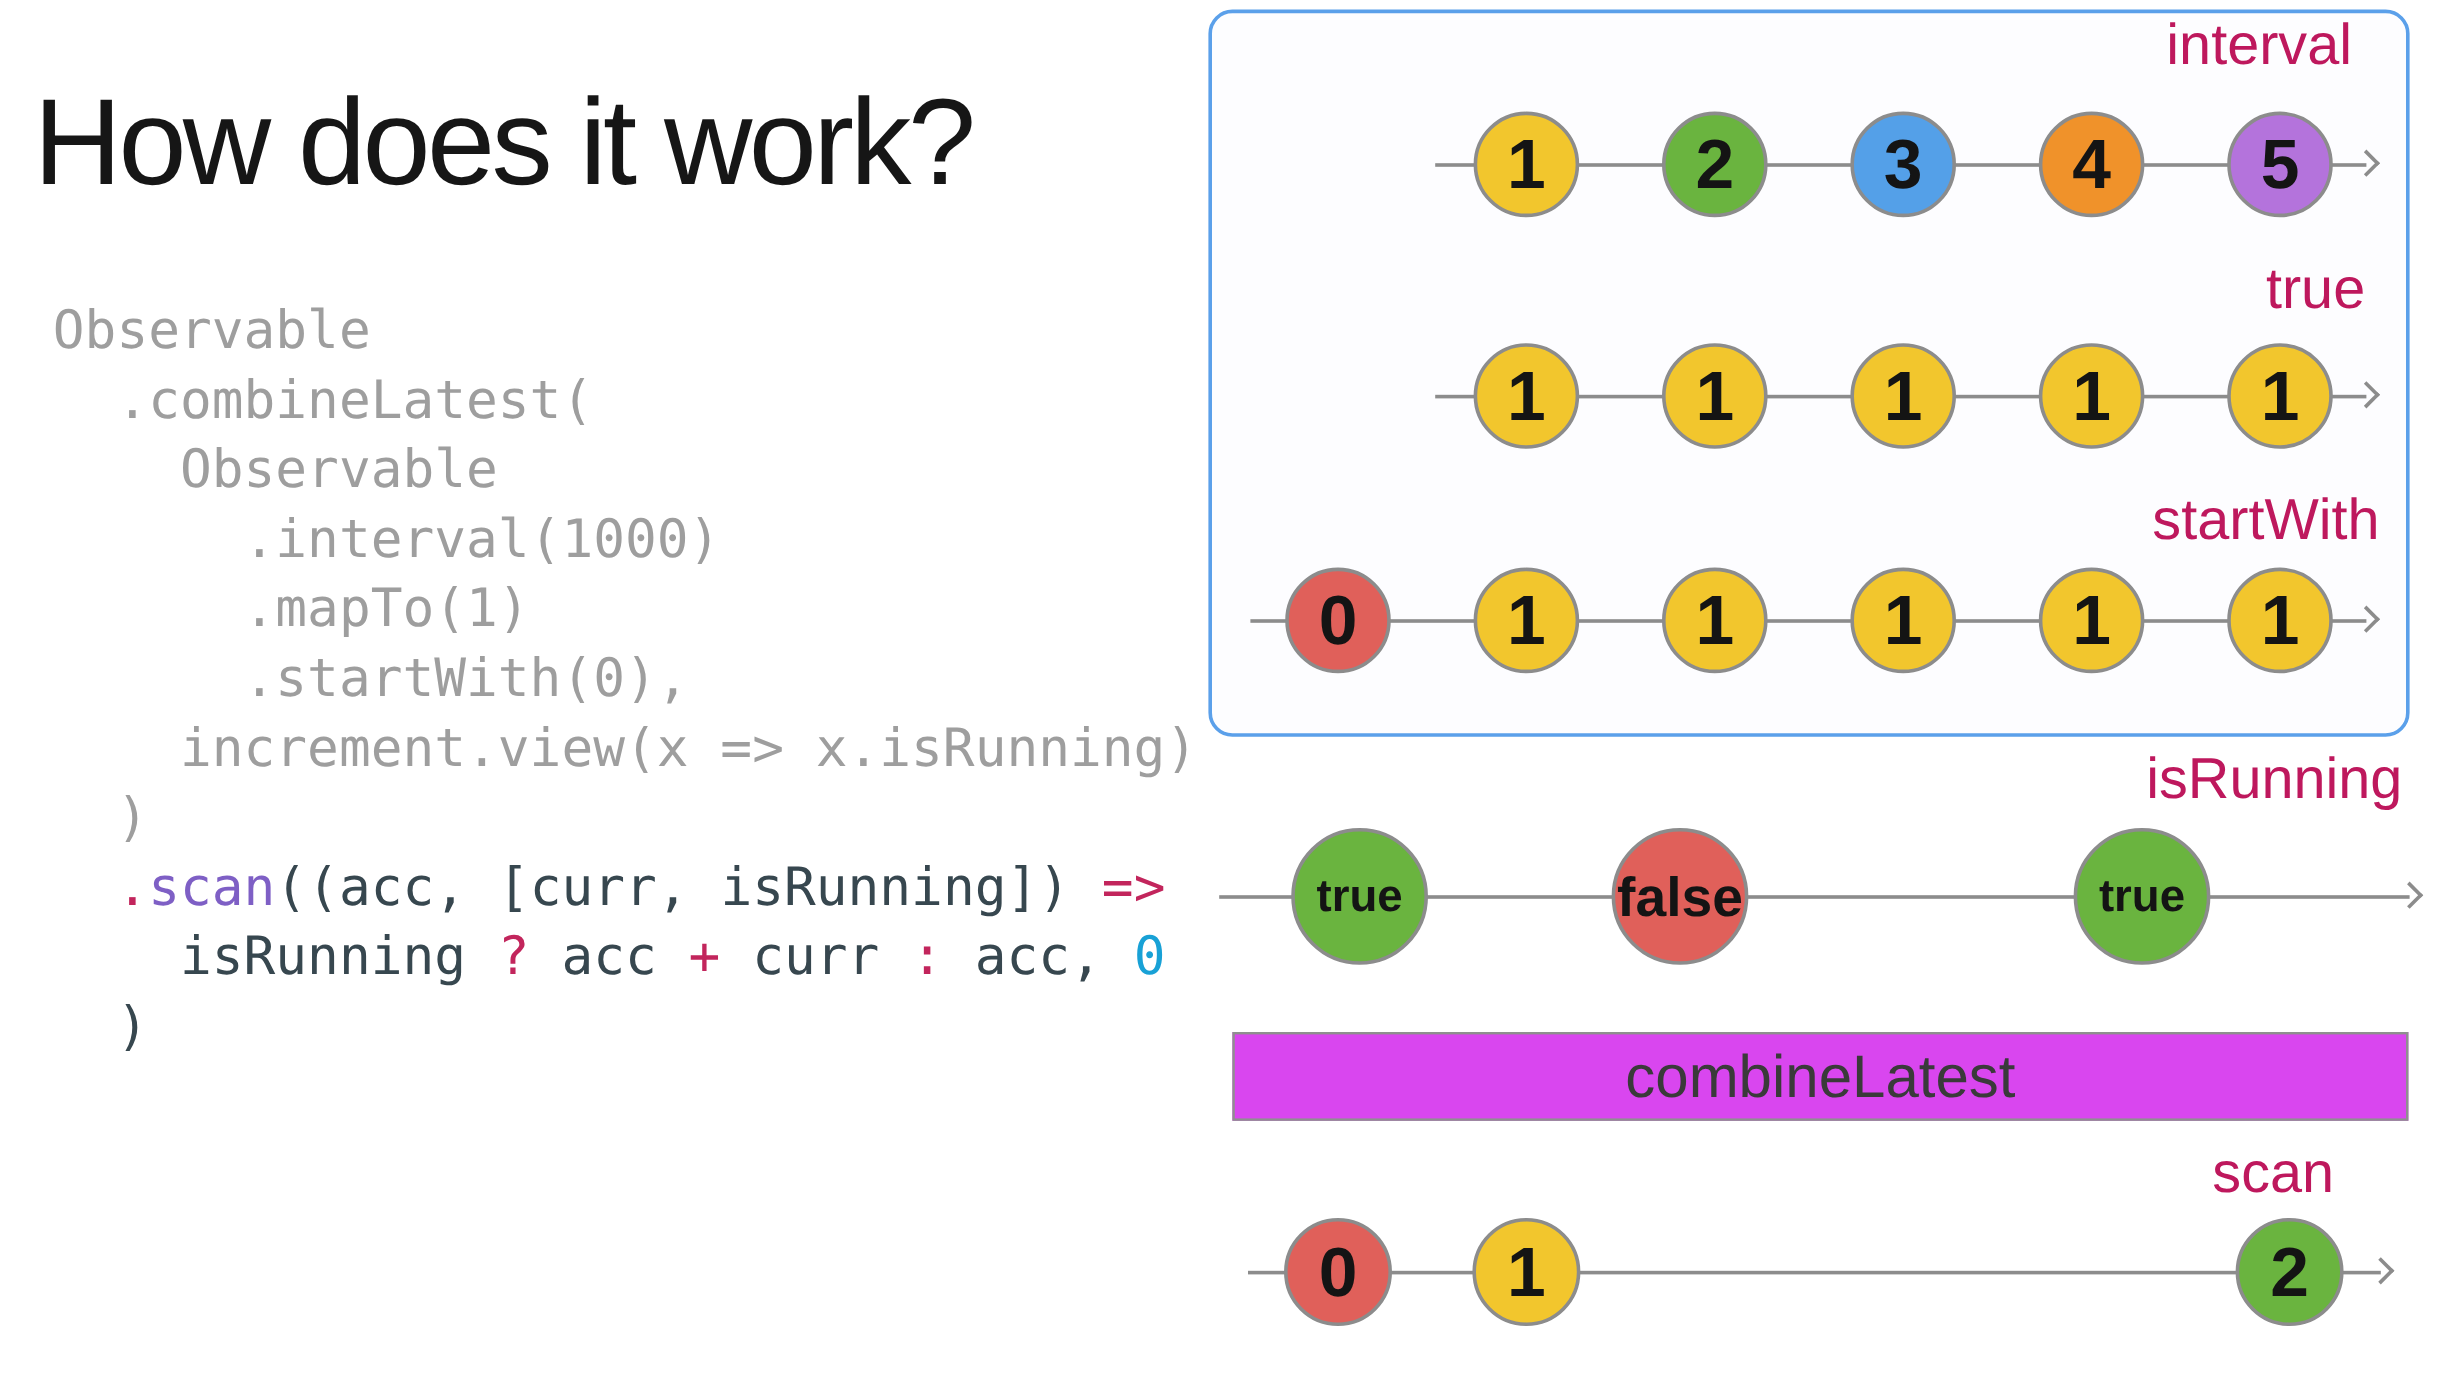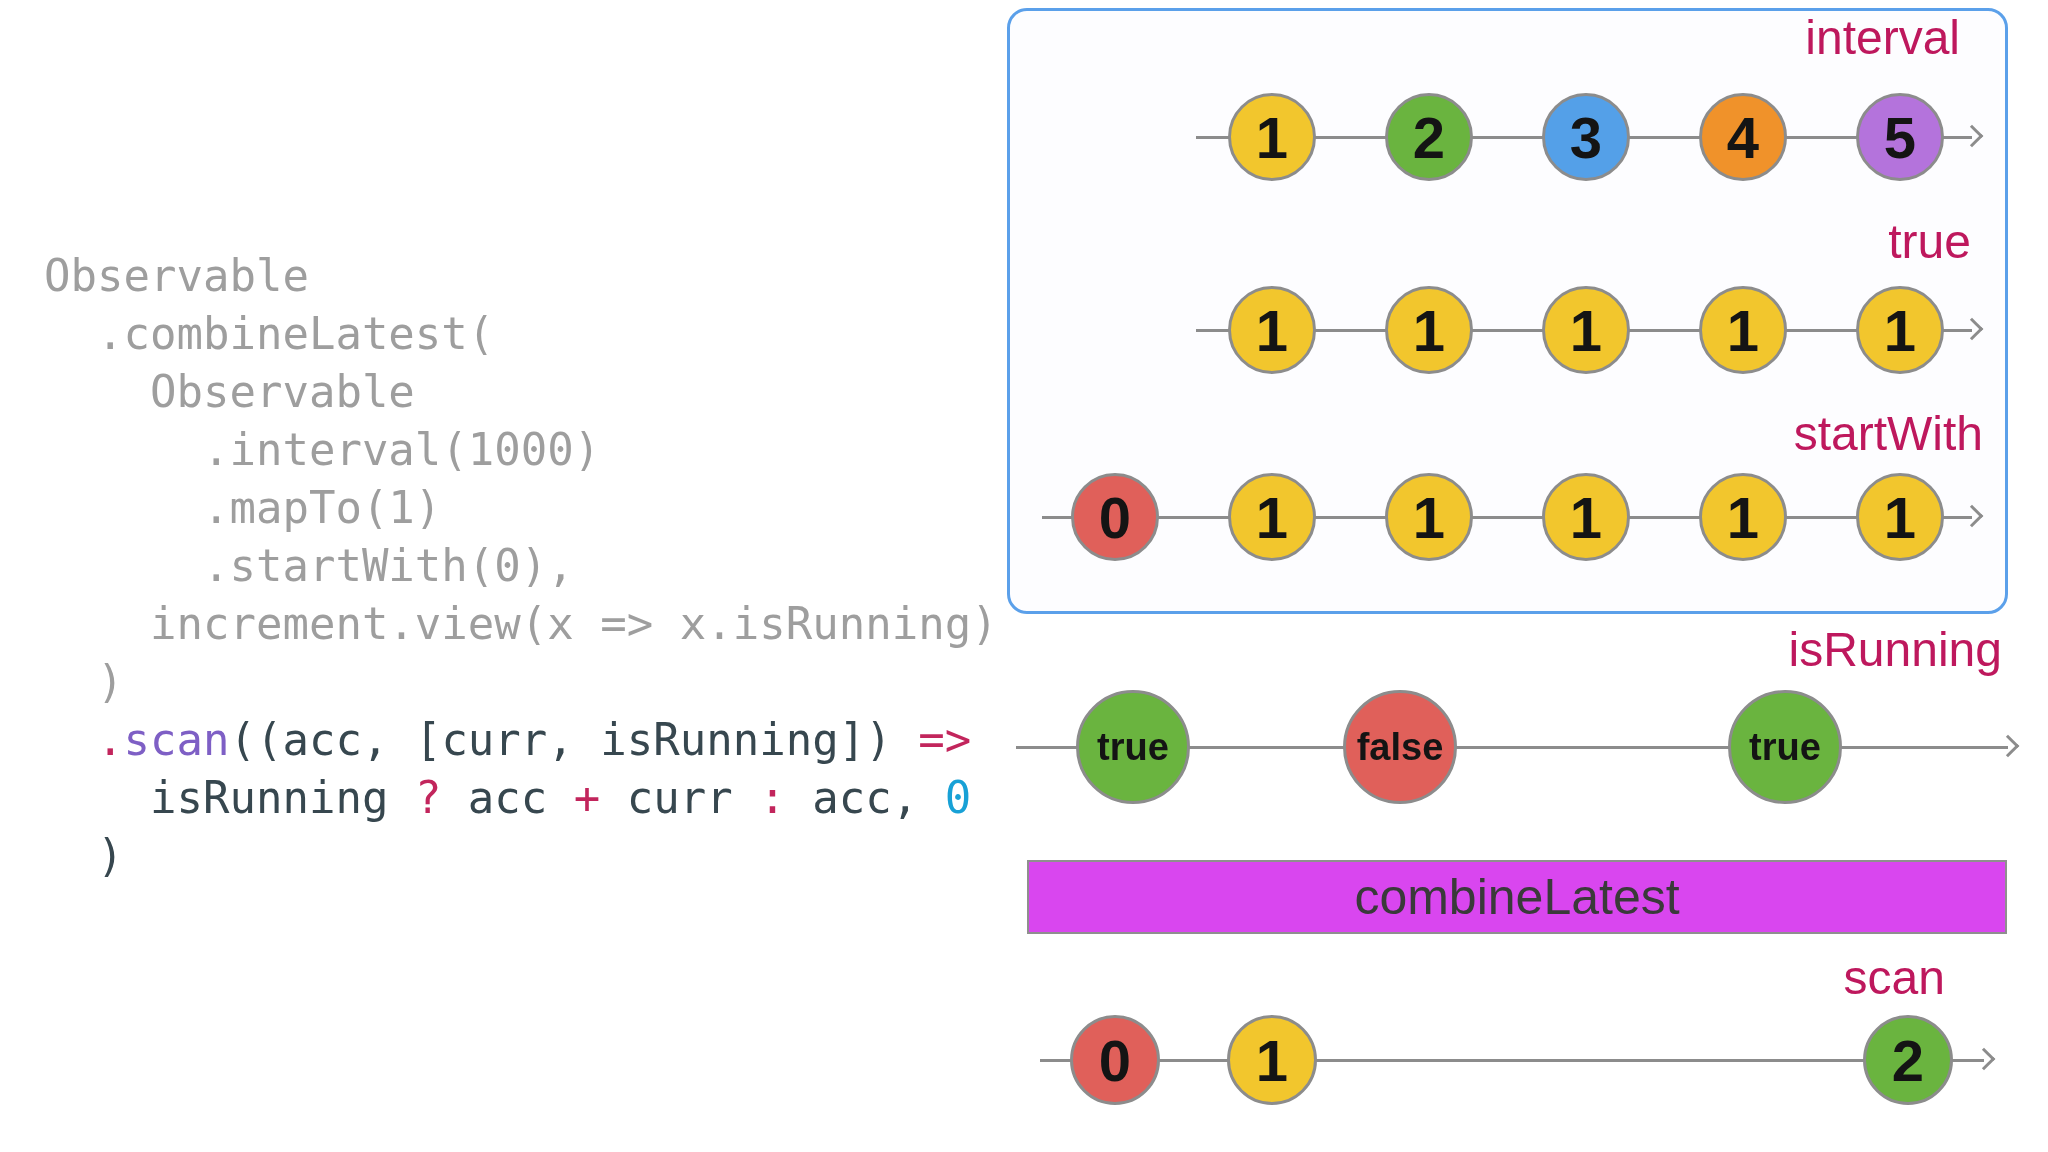--- a/index.html
+++ b/index.html
@@ -60,20 +60,21 @@
     border-radius:50%;
     box-sizing:border-box;
     display:flex; align-items:center; justify-content:center;
     font-weight:700; color:#141414;
   }
 </style>
 </head>
 <body>
 
 <div class="slide">
+  <h1 class="title">How does it work?</h1>
   <pre class="code" id="code-block"><div><span class="c-dim">Observable</span></div><div><span class="c-dim">  .combineLatest(</span></div><div><span class="c-dim">    Observable</span></div><div><span class="c-dim">      .interval(1000)</span></div><div><span class="c-dim">      .mapTo(1)</span></div><div><span class="c-dim">      .startWith(0),</span></div><div><span class="c-dim">    increment.view(x =&gt; x.isRunning)</span></div><div><span class="c-dim">  )</span></div><div><span class="c-dark">  </span><span class="c-pink">.</span><span class="c-purple">scan</span><span class="c-dark">((acc, [curr, isRunning]) </span><span class="c-pink">=&gt;</span></div><div><span class="c-dark">    isRunning </span><span class="c-pink">?</span><span class="c-dark"> acc </span><span class="c-pink">+</span><span class="c-dark"> curr </span><span class="c-pink">:</span><span class="c-dark"> acc, </span><span class="c-teal">0</span></div><div><span class="c-dark">  )</span></div></pre>
   <div class="diagram" id="diagram">
     <div class="group-box" id="group-box" style="left: 1007px; top: 8px; width: 1001px; height: 606px;"></div>
     <div class="combine-box" id="combine-box" style="left: 1027px; top: 860px; width: 980px; height: 74px;">
       <span>combineLatest</span>
     </div>
   <div class="row-label" style="right: 88px; top: 12px;">interval</div>
       <div class="tl-line" style="left: 1196px; top: 135.5px; width: 776px;"></div>
       <div class="tl-arrow" style="left: 1964px; top: 127.5px;"></div>
       <div class="marble" style="left: 1228px; top: 93px; width: 88px; height: 88px; background: var(--yellow); font-size: 58px;">1</div>
@@ -95,21 +96,21 @@
       <div class="marble" style="left: 1071px; top: 473px; width: 88px; height: 88px; background: var(--red); font-size: 58px;">0</div>
       <div class="marble" style="left: 1228px; top: 473px; width: 88px; height: 88px; background: var(--yellow); font-size: 58px;">1</div>
       <div class="marble" style="left: 1385px; top: 473px; width: 88px; height: 88px; background: var(--yellow); font-size: 58px;">1</div>
       <div class="marble" style="left: 1542px; top: 473px; width: 88px; height: 88px; background: var(--yellow); font-size: 58px;">1</div>
       <div class="marble" style="left: 1699px; top: 473px; width: 88px; height: 88px; background: var(--yellow); font-size: 58px;">1</div>
       <div class="marble" style="left: 1856px; top: 473px; width: 88px; height: 88px; background: var(--yellow); font-size: 58px;">1</div>
       <div class="row-label" style="right: 46px; top: 624px;">isRunning</div>
       <div class="tl-line" style="left: 1016px; top: 745.5px; width: 992px;"></div>
       <div class="tl-arrow" style="left: 2000px; top: 737.5px;"></div>
       <div class="marble" style="left: 1076px; top: 690px; width: 114px; height: 114px; background: var(--green); font-size: 38px;">true</div>
-      <div class="marble" style="left: 1343px; top: 690px; width: 114px; height: 114px; background: var(--red); font-size: 38px;">false</div>
+      <div class="marble" style="left: 1343px; top: 690px; width: 114px; height: 114px; background: var(--red); font-size: 46px;">false</div>
       <div class="marble" style="left: 1728px; top: 690px; width: 114px; height: 114px; background: var(--green); font-size: 38px;">true</div>
       <div class="row-label" style="right: 103px; top: 952px;">scan</div>
       <div class="tl-line" style="left: 1040px; top: 1058.5px; width: 944px;"></div>
       <div class="tl-arrow" style="left: 1976px; top: 1050.5px;"></div>
       <div class="marble" style="left: 1070px; top: 1015px; width: 90px; height: 90px; background: var(--red); font-size: 58px;">0</div>
       <div class="marble" style="left: 1227px; top: 1015px; width: 90px; height: 90px; background: var(--yellow); font-size: 58px;">1</div>
       <div class="marble" style="left: 1863px; top: 1015px; width: 90px; height: 90px; background: var(--green); font-size: 58px;">2</div>
     </div>
 </div>
 

